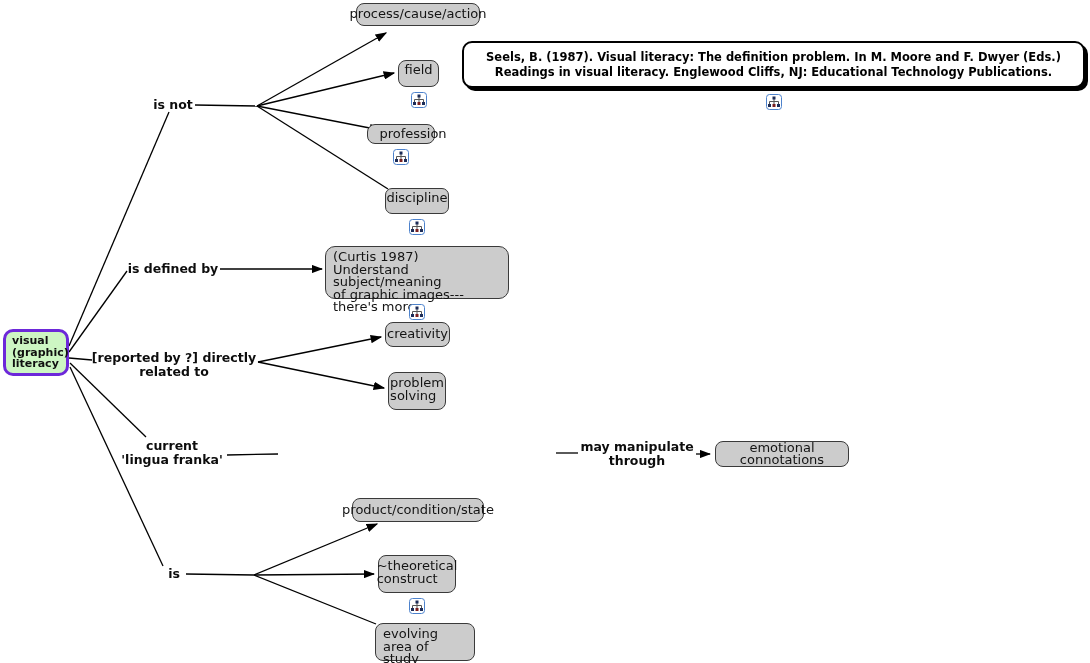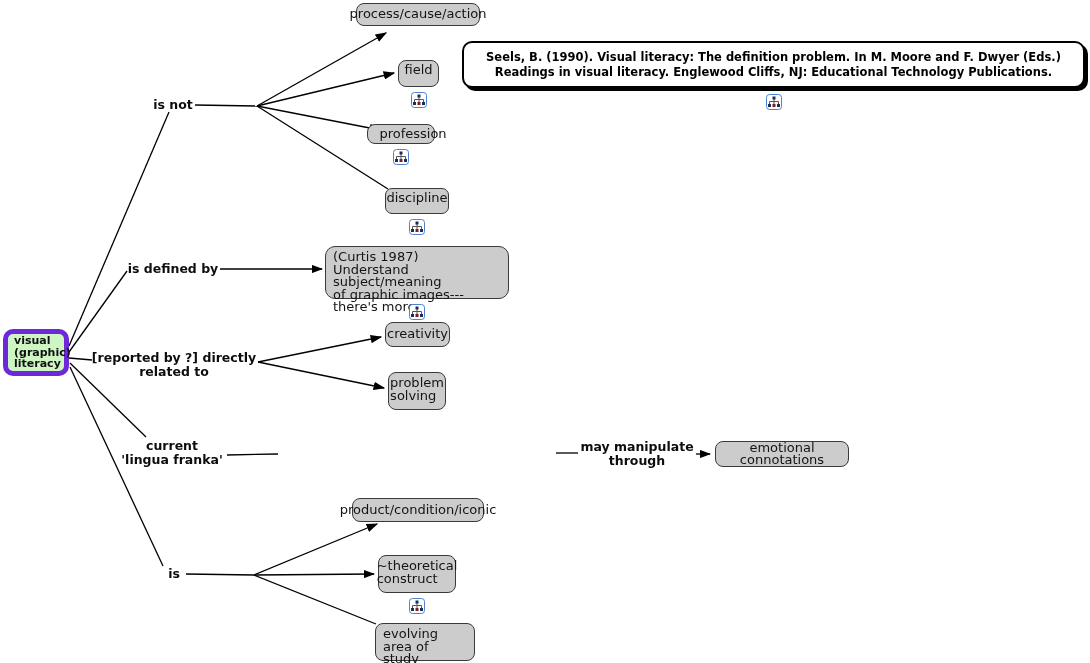--- a/index.html
+++ b/index.html
@@ -17,21 +17,21 @@
     display:flex; align-items:center; justify-content:center;
     text-align:center; white-space:pre-line;
   }
   .concept.left { align-items:flex-start; justify-content:center; text-align:left; padding:4px 7px; }
   .concept.top { align-items:flex-start; padding-top:3px; }
   .concept.big { border-radius:10px; }
 
   .root-node {
     position:absolute; box-sizing:border-box;
     background:var(--root-fill,#cdf6c3);
-    border:5px solid #6d28d9; border-radius:10px;
+    border:3px solid #6d28d9; border-radius:10px;
     color:#101010; font-size:11px; font-weight:bold; line-height:11.5px;
     display:flex; align-items:center; justify-content:flex-start;
     text-align:left; padding:4px 6px; white-space:pre-line;
   }
 
   .link-label {
     position:absolute; transform:translate(-50%,-50%);
     font-size:12.5px; font-weight:bold; color:#0d0d0d;
     text-align:center; line-height:13.5px; white-space:pre-line;
   }
@@ -192,21 +192,21 @@
   </div>
 
   <div class="concept" style="left:385px;top:322px;width:65px;height:25px;">creativity</div>
 
   <div class="concept left" style="left:388px;top:372px;width:58px;height:38px;">problem
 solving</div>
 
 
   <div class="concept" style="left:715px;top:441px;width:134px;height:26px;">emotional connotations</div>
 
-  <div class="concept" style="left:352px;top:498px;width:132px;height:24px;">product/condition/iconic</div>
+  <div class="concept" style="left:352px;top:498px;width:132px;height:24px;">product/condition/state</div>
 
   <div class="concept left" style="left:378px;top:555px;width:78px;height:38px;">
     <span>~theoretical
 construct</span>
     <span class="res-icon">
       <svg viewBox="0 0 16 16" width="16" height="16">
           <rect x="0.5" y="0.5" width="15" height="15" rx="3" fill="#fff" stroke="#4d82cc"></rect>
           <g stroke="#555" stroke-width="1" fill="none">
             <line x1="8" y1="5" x2="8" y2="7.5"></line>
             <line x1="3.5" y1="7.5" x2="12.5" y2="7.5"></line>
@@ -219,21 +219,21 @@
           <rect x="6.5" y="10" width="3" height="3" fill="#7a2020"></rect>
           <rect x="11" y="10" width="3" height="3" fill="#1c2c58"></rect>
         </svg>
     </span>
   </div>
 
   <div class="concept left" style="left:375px;top:623px;width:100px;height:38px;">evolving
 area of study</div>
 
   <div class="citation" style="left:462px;top:41px;width:623px;height:47px;">
-    <span>Seels, B. (1990). Visual literacy: The definition problem. In M. Moore and F. Dwyer (Eds.)
+    <span>Seels, B. (1987). Visual literacy: The definition problem. In M. Moore and F. Dwyer (Eds.)
 Readings in visual literacy. Englewood Cliffs, NJ: Educational Technology Publications.</span>
     <span class="res-icon">
       <svg viewBox="0 0 16 16" width="16" height="16">
           <rect x="0.5" y="0.5" width="15" height="15" rx="3" fill="#fff" stroke="#4d82cc"></rect>
           <g stroke="#555" stroke-width="1" fill="none">
             <line x1="8" y1="5" x2="8" y2="7.5"></line>
             <line x1="3.5" y1="7.5" x2="12.5" y2="7.5"></line>
             <line x1="3.5" y1="7.5" x2="3.5" y2="10"></line>
             <line x1="12.5" y1="7.5" x2="12.5" y2="10"></line>
             <line x1="8" y1="7.5" x2="8" y2="10"></line>

